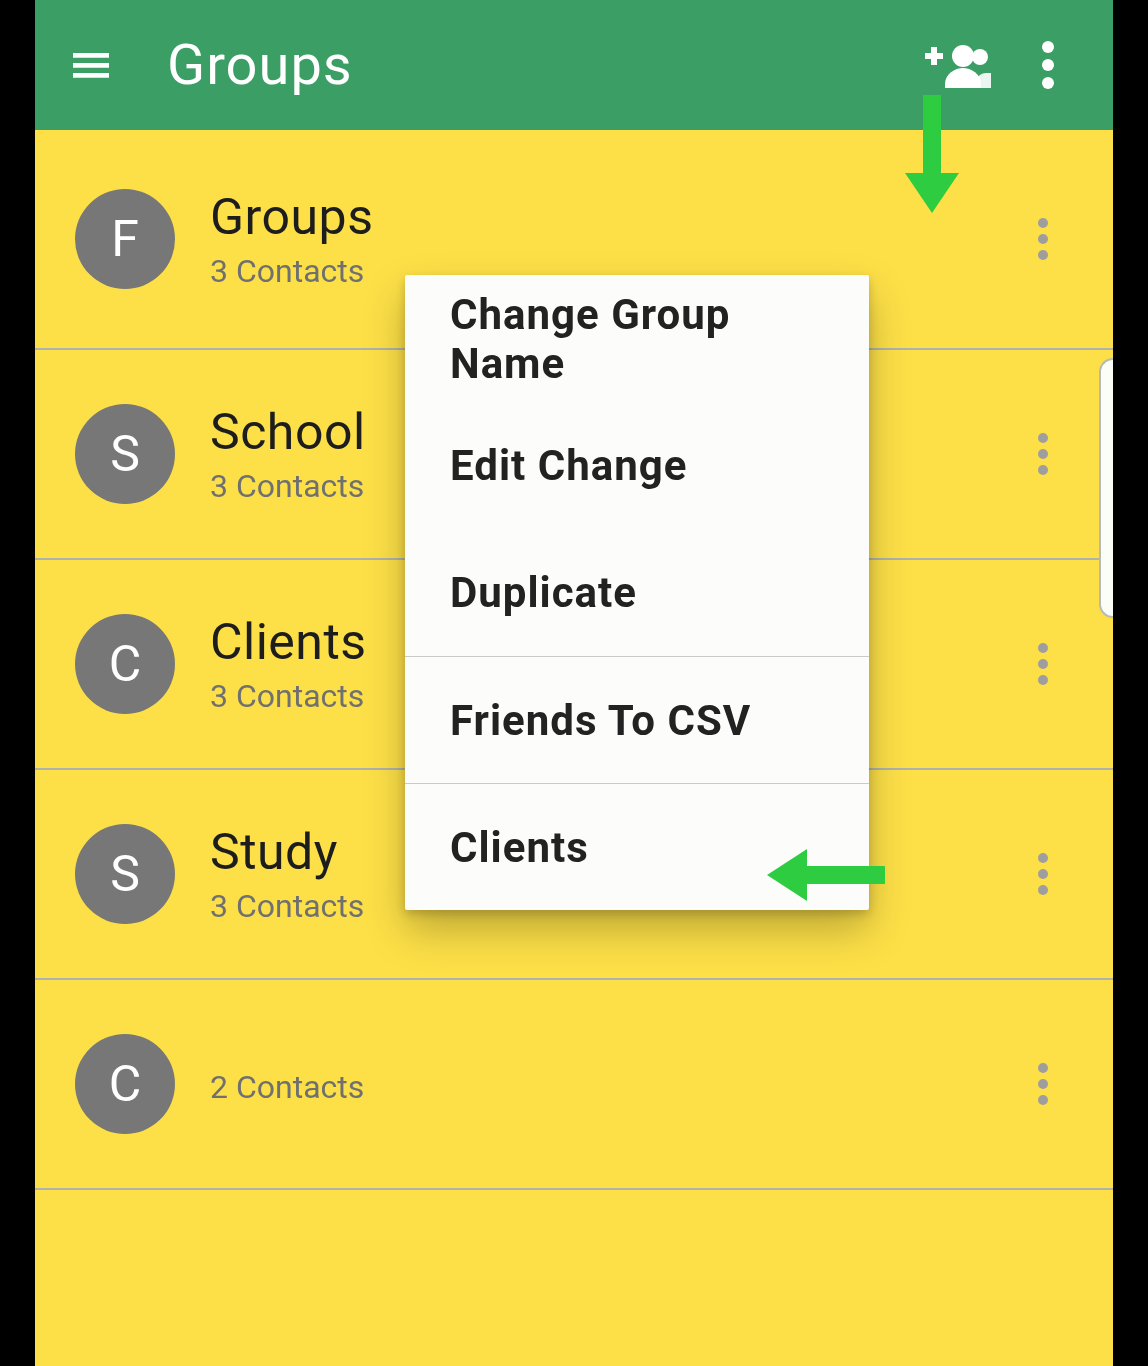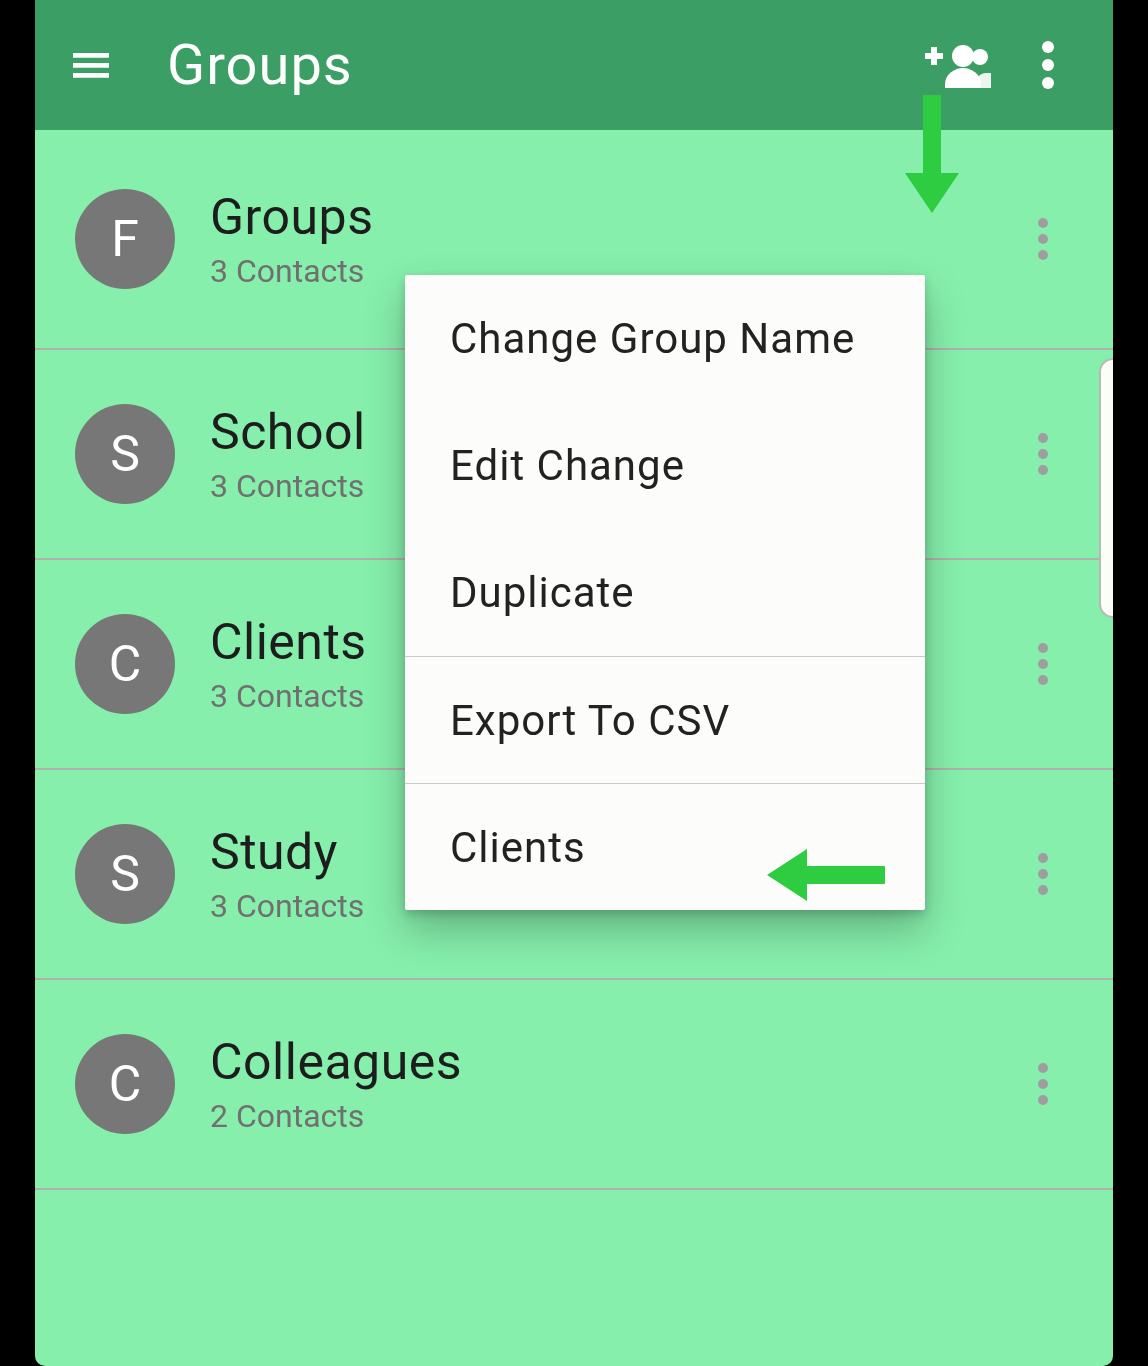--- a/index.html
+++ b/index.html
@@ -9,22 +9,21 @@
     background: #000;
     position: relative;
     overflow: hidden;
   }
   .phone {
     position: absolute;
     left: 35px;
     right: 35px;
     top: 0;
     bottom: 0;
-    background: #86efac;
-    border-radius: 10px;
+    background: #fde047;
   }
   .appbar {
     height: 130px;
     background: #3b9e64;
     display: flex;
     align-items: center;
     padding: 0 20px;
     color: #fff;
   }
   .hamburger {
@@ -72,24 +71,25 @@
     width: 60px; height: 100px;
     display: flex; align-items: center; justify-content: center;
     cursor: pointer;
   }
   .row-more svg { fill: #9e9e9e; }
 
   .popup {
     position: absolute;
     top: 275px;
     left: 370px;
-    width: 520px;
+    width: 464px;
     background: #fcfdfa;
     box-shadow: 0 20px 40px rgba(0,0,0,0.25), 0 4px 10px rgba(0,0,0,0.18);
     border-radius: 2px;
+    font-weight: bold;
   }
   .popup-item {
     height: 127px;
     display: flex;
     align-items: center;
     padding: 0 45px;
     font-size: 42px;
     color: #222;
     cursor: pointer;
     letter-spacing: 1px;
@@ -212,41 +212,40 @@
             <circle cx="6" cy="6" r="5"></circle>
             <circle cx="6" cy="22" r="5"></circle>
             <circle cx="6" cy="38" r="5"></circle>
           </svg>
       </div>
     </div>
 
     <div class="row">
       <div class="avatar">C</div>
       <div class="row-text">
-        <div class="row-title">Colleagues</div>
         <div class="row-sub">2 Contacts</div>
       </div>
       <div class="row-more">
         <svg width="12" height="44" viewBox="0 0 12 44">
             <circle cx="6" cy="6" r="5"></circle>
             <circle cx="6" cy="22" r="5"></circle>
             <circle cx="6" cy="38" r="5"></circle>
           </svg>
       </div>
     </div>
 
   </div>
 
   <div class="scroll-indicator"></div>
 
   <div class="popup">
     <div class="popup-item">Change Group Name</div>
     <div class="popup-item">Edit Change</div>
     <div class="popup-item">Duplicate</div>
-    <div class="popup-item popup-sep">Export To CSV</div>
+    <div class="popup-item popup-sep">Friends To CSV</div>
     <div class="popup-item popup-sep">Clients</div>
   </div>
 
   <svg class="arrow-down" width="70" height="120" viewBox="0 0 70 120">
     <line x1="35" y1="0" x2="35" y2="84" stroke="#2ecc40" stroke-width="18" stroke-linecap="round"></line>
     <polygon points="8,78 62,78 35,118" fill="#2ecc40"></polygon>
   </svg>
 
   <svg class="arrow-left" width="120" height="64" viewBox="0 0 120 64">
     <line x1="118" y1="32" x2="34" y2="32" stroke="#2ecc40" stroke-width="18" stroke-linecap="round"></line>

